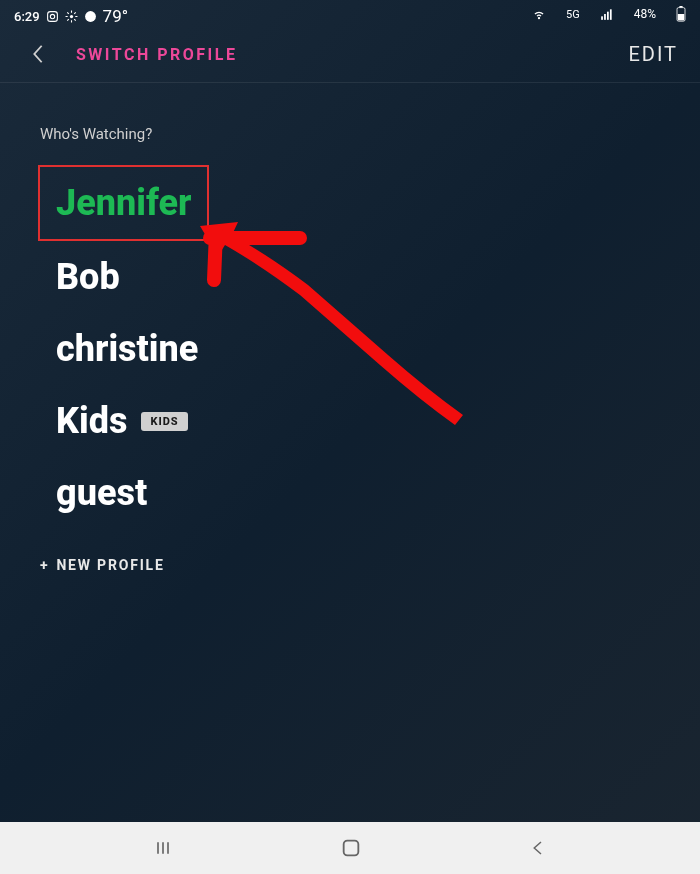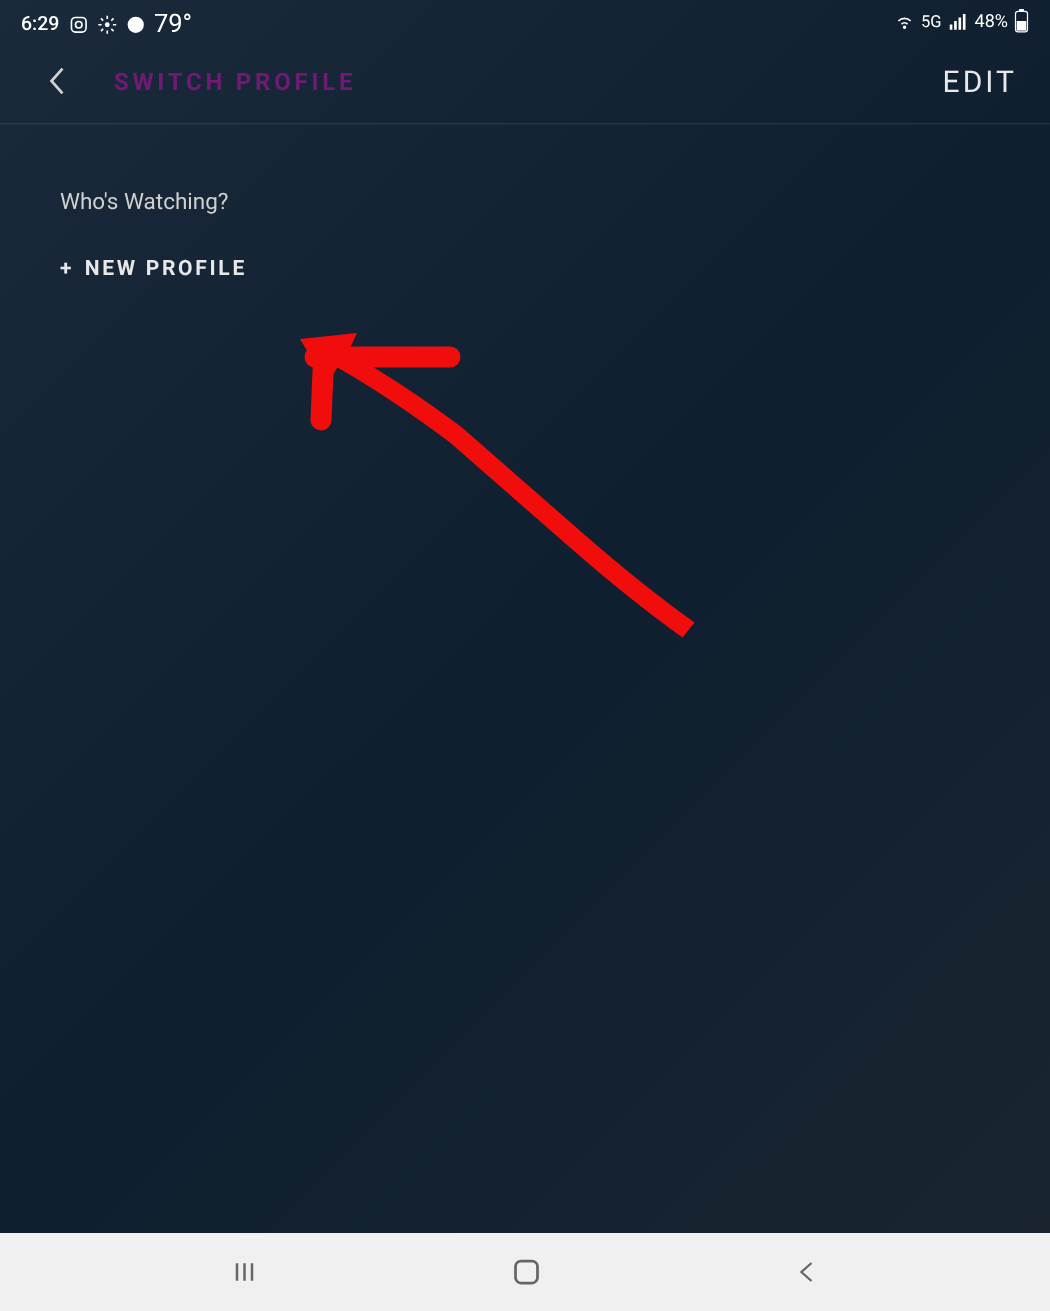--- a/index.html
+++ b/index.html
@@ -25,21 +25,21 @@
       height: 26px;
     }
     .status-left {
       display: flex;
       align-items: center;
       gap: 6px;
     }
     .status-right {
       display: flex;
       align-items: center;
-      gap: 4px;
+      gap: 20px;
     }
     .status-time {
       font-weight: 500;
     }
     .status-icon-small {
       display: inline-flex;
       align-items: center;
     }
     .header {
       display: flex;
@@ -55,21 +55,21 @@
     }
     .back-btn {
       cursor: pointer;
       display: flex;
       align-items: center;
     }
     .header-title {
       font-size: 16px;
       font-weight: 700;
       letter-spacing: 2.5px;
-      color: #701a75;
+      color: #ec4899;
     }
     .edit-btn {
       font-size: 20px;
       font-weight: 400;
       letter-spacing: 2px;
       color: #e8e8e8;
       cursor: pointer;
       margin-left: 28px;
     }
     .content {
@@ -213,20 +213,38 @@
           <path d="M12 3 L4 12 L12 21"></path>
         </svg>
     </div>
     <div class="header-title">SWITCH PROFILE</div>
   </div>
   <div class="edit-btn">EDIT</div>
 </div>
 
 <div class="content">
   <div class="subtitle">Who's Watching?</div>
+  <div class="profile-list">
+    <div class="profile-item active">
+      <span>Jennifer</span>
+    </div>
+    <div class="profile-item inactive">
+      <span>Bob</span>
+    </div>
+    <div class="profile-item inactive">
+      <span>christine</span>
+    </div>
+    <div class="profile-item inactive">
+      <span>Kids</span>
+      <span class="kids-badge">KIDS</span>
+    </div>
+    <div class="profile-item inactive">
+      <span>guest</span>
+    </div>
+  </div>
   <div class="new-profile-btn">
     <span>+</span>
     <span>NEW PROFILE</span>
   </div>
 </div>
 
 <svg class="annotation-overlay" width="700" height="874">
   <path d="M 455 425 Q 420 400 380 365 Q 340 330 300 295 Q 260 265 225 245 L 218 256 L 200 226 L 238 222 L 232 235 Q 268 255 308 285 Q 348 320 388 355 Q 428 390 463 415 Z" fill="#f20d0d"></path>
   <path d="M 216 232 L 214 280" stroke="#f20d0d" stroke-width="14" stroke-linecap="round"></path>
   <path d="M 210 238 L 300 238" stroke="#f20d0d" stroke-width="14" stroke-linecap="round"></path>

